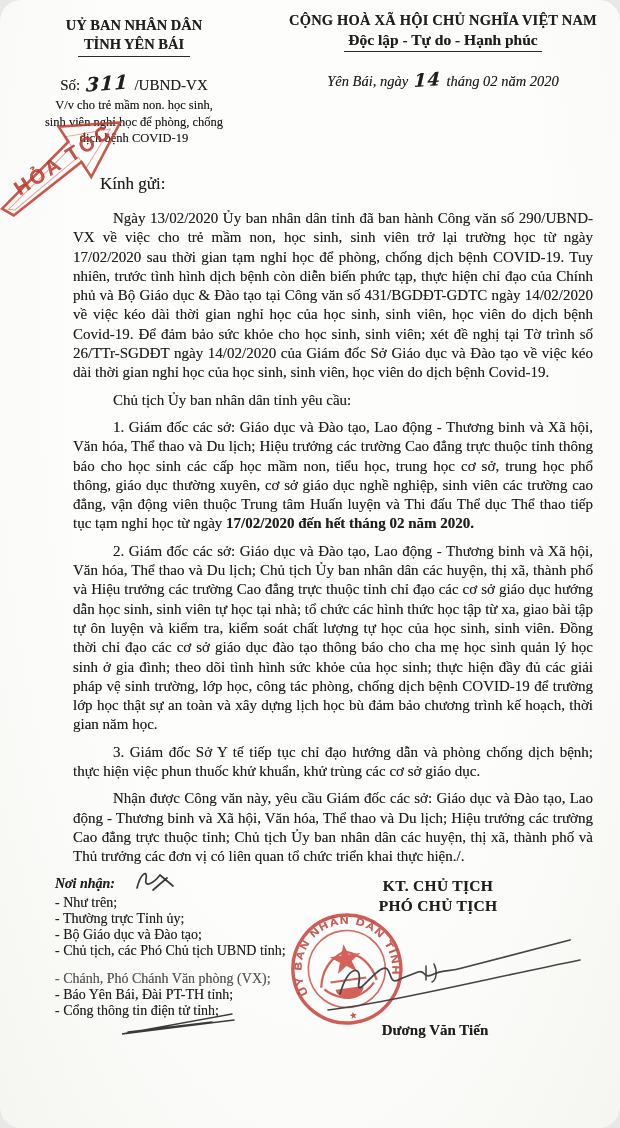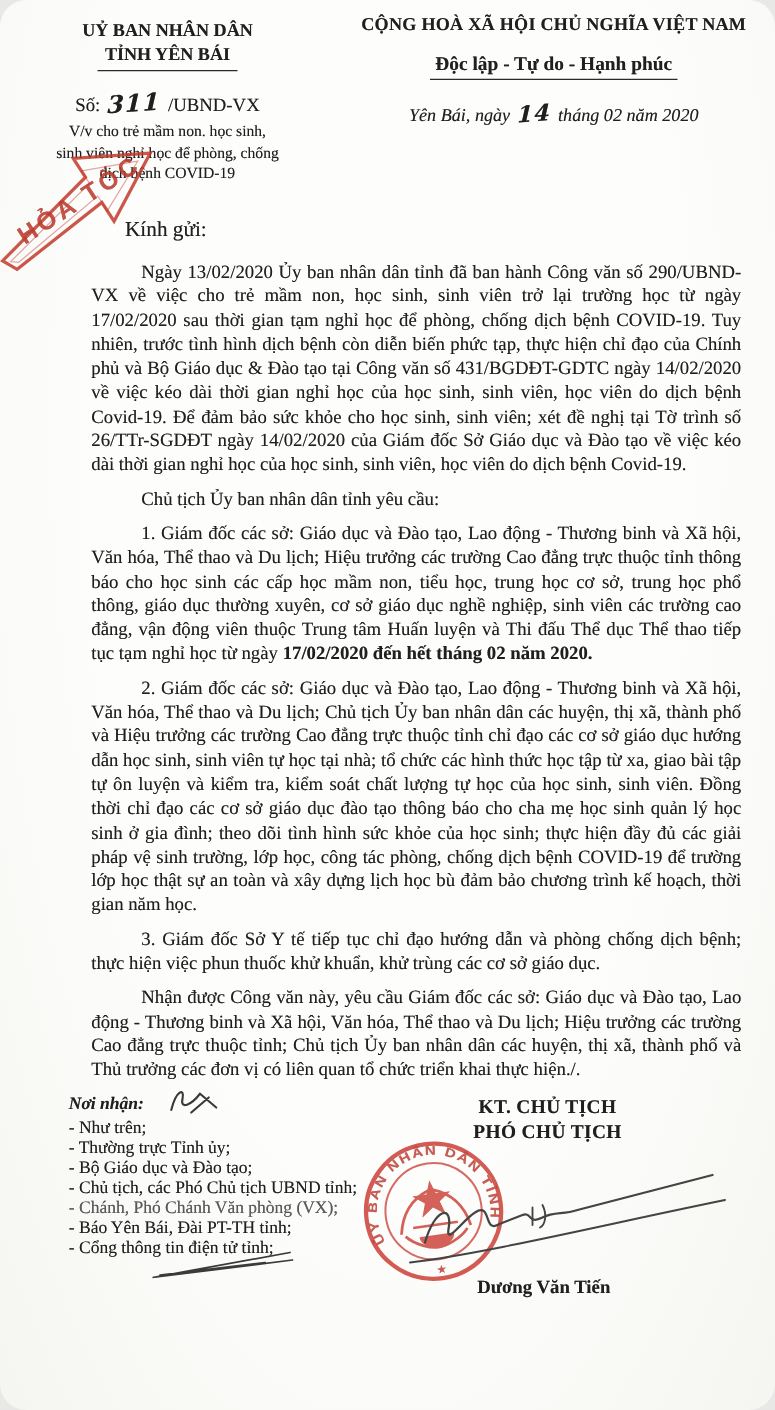--- a/index.html
+++ b/index.html
@@ -19,42 +19,42 @@
   .issuer { font-size:14.5px; font-weight:700; line-height:19px; }
   .issuer-underline { display:inline-block; border-bottom:1.3px solid #2a2a2a; padding:0 6px 2px 6px; }
   .doc-no { margin-top:15px; font-size:15px; }
   .hand { font-family:"DejaVu Serif",serif; font-style:italic; font-weight:700;
           font-size:19px; display:inline-block; transform:rotate(-4deg) skewX(-6deg);
           letter-spacing:1px; padding:0 2px; }
   .subject { font-size:12.5px; line-height:16.5px; margin-top:3px; }
   .nl1 { font-size:14.5px; font-weight:700; letter-spacing:.2px; }
   .nl2-wrap { margin-top:2px; }
   .nl2 { font-size:15.5px; font-weight:700; display:inline-block;
-         border-bottom:1.4px solid #2a2a2a; padding:0 4px 2px 4px;margin-top:12px; }
+         border-bottom:1.4px solid #2a2a2a; padding:0 4px 2px 4px; }
   .dateline { font-style:italic; font-size:14.5px; margin-top:17px; }
   .hand-date { font-size:18px; }
   
   .urgent { position:absolute; left:-16px; top:103px; width:170px; height:125px; }
   
   .kg { margin:27px 0 0 100px; font-size:15px; line-height:19.5px; }
   .kg-label { font-size:17px; }
   .kg-items { margin-left:62px; }
   .kg-cont { margin-left:8px; }
   
   .body { margin:8px 27px 0 73px; font-size:15px; line-height:19.3px;
           text-align:justify; }
   .body p { padding-top:8px; text-indent:40px; }
   .body b { font-weight:700; }
   
   .footer { position:relative; margin-top:7px; height:180px; }
   .noi-nhan { position:absolute; left:55px; top:0; width:290px; }
   .nn-label { font-size:14px; font-weight:700; font-style:italic; display:inline-block; }
   .nn-scribble { position:absolute; left:78px; top:-6px; }
   .nn-list { font-size:14px; line-height:16px; margin-top:3px; }
-  .nn-list div:nth-child(5) { color:#5a5a5a; }
+  .nn-list div:nth-child(5) { color:#5a5a5a;margin-top:12px; }
   .nn-check { margin-left:55px; margin-top:-8px; }
   .sign-block { position:absolute; left:318px; top:2px; width:240px; text-align:center;
                 font-weight:700; font-size:15.5px; line-height:20px; letter-spacing:.3px; }
   .seal { position:absolute; left:289px; top:38px; transform:rotate(-8deg); opacity:.92; }
   .sig { position:absolute; left:322px; top:62px; }
   .signer-name { position:absolute; left:320px; top:148px; width:230px; text-align:center;
                  font-weight:700; font-size:15px; }
 </style>
 </head>
 <body>

